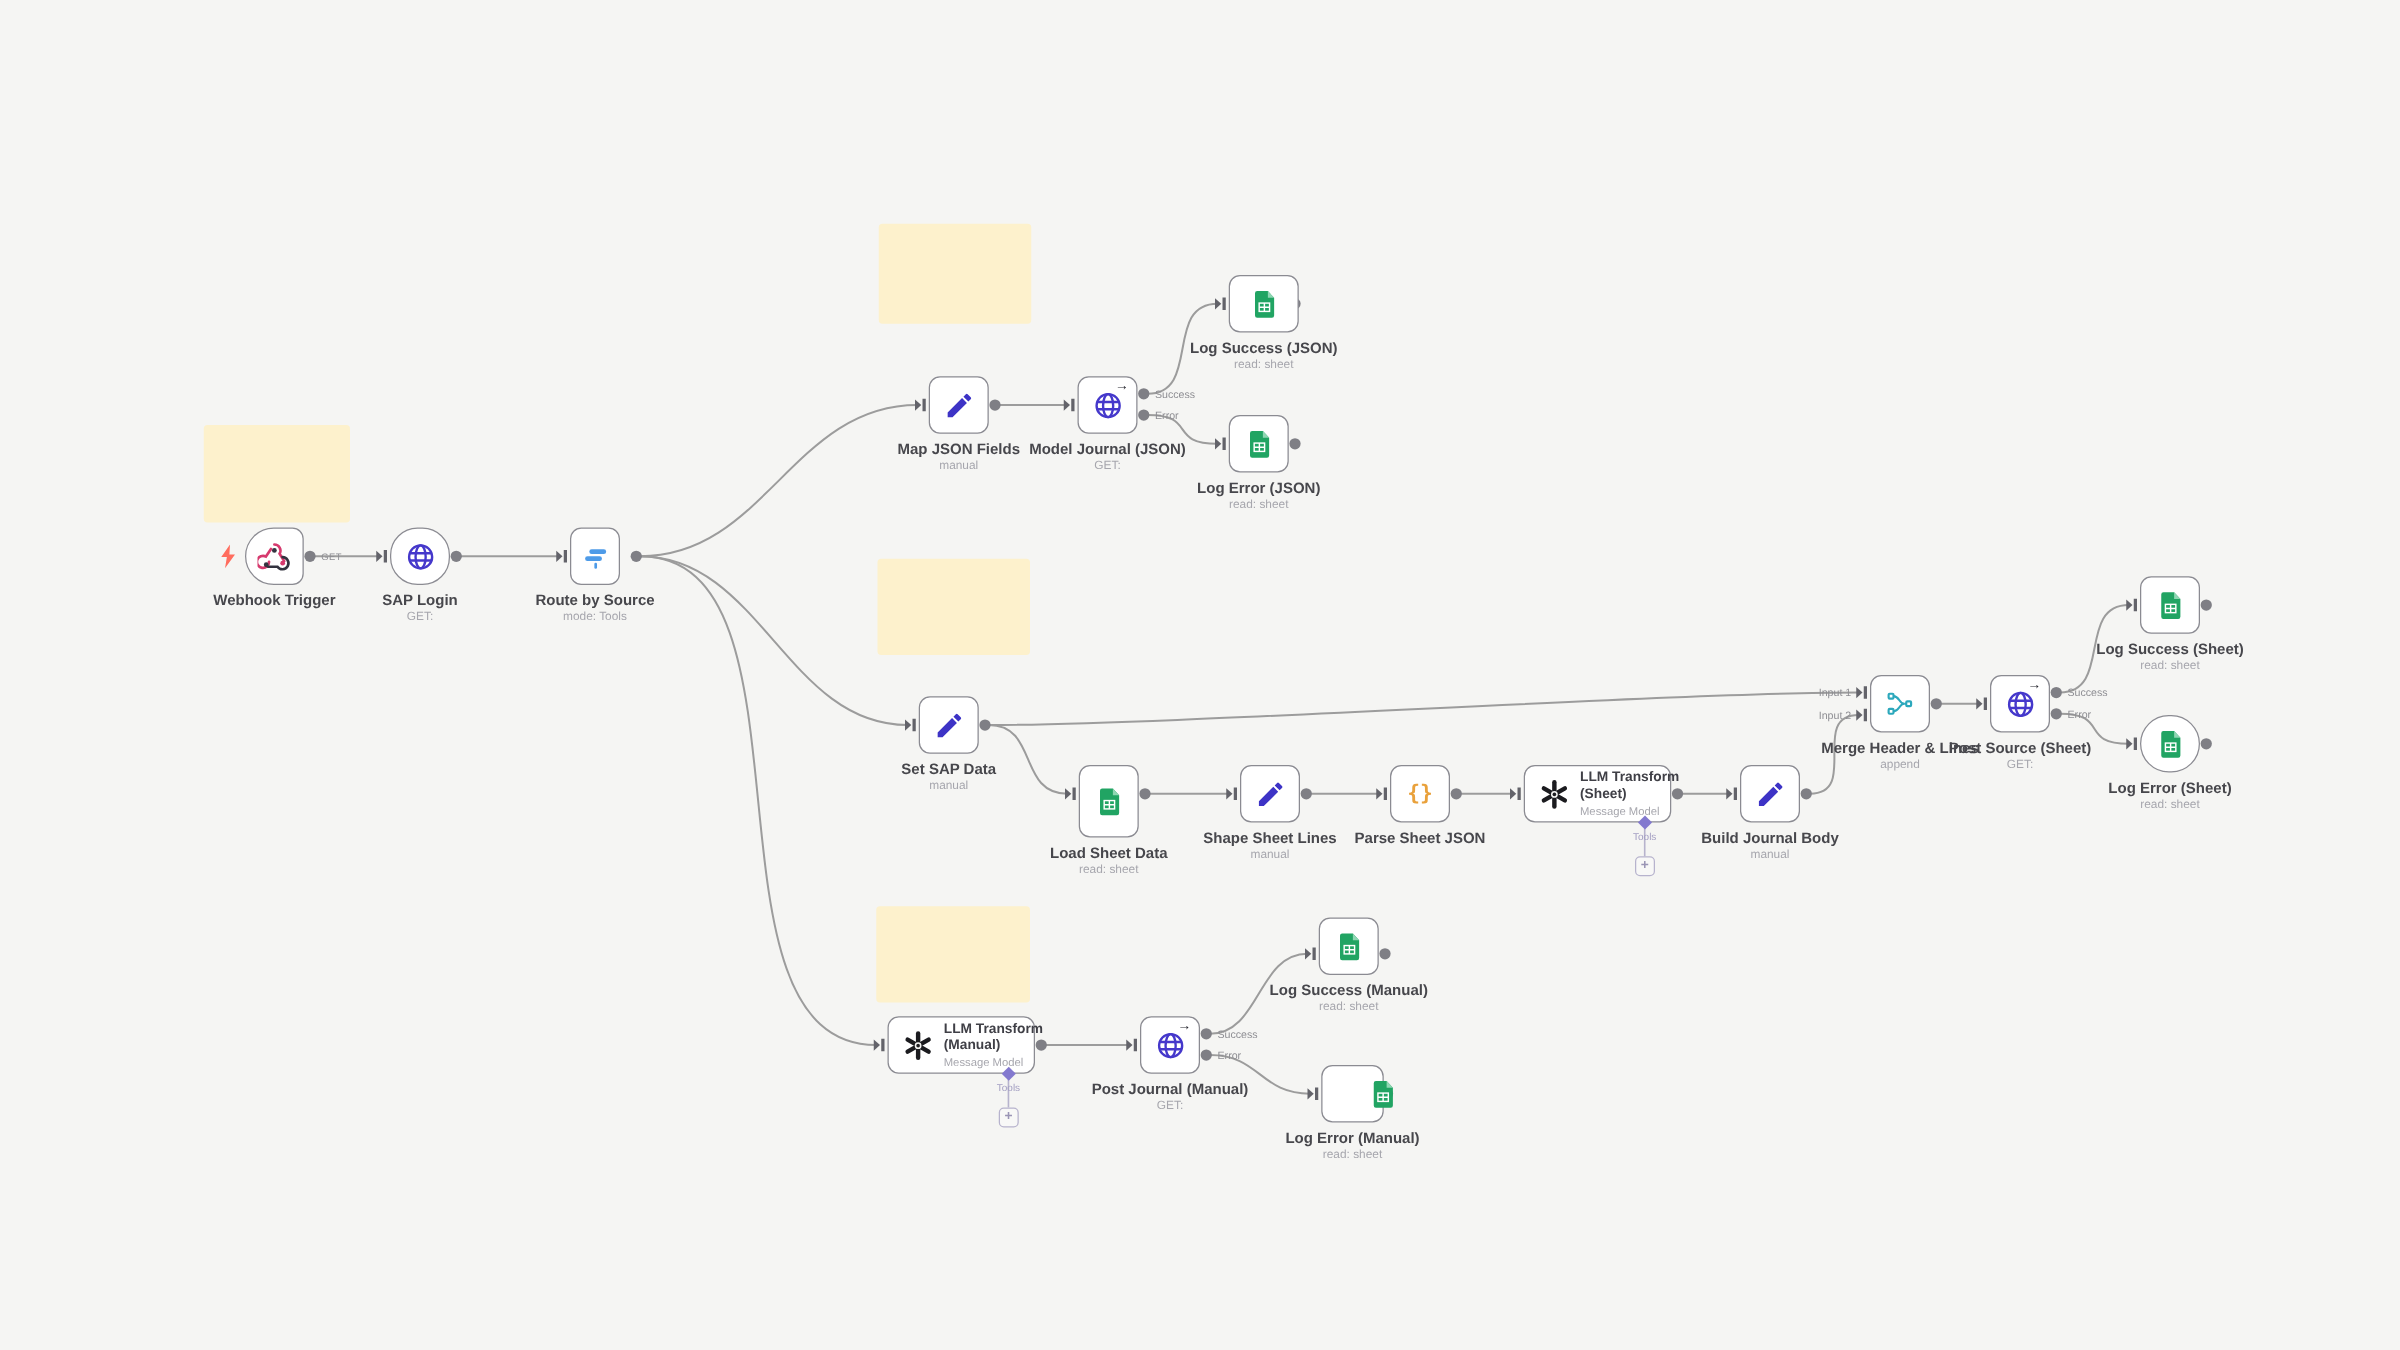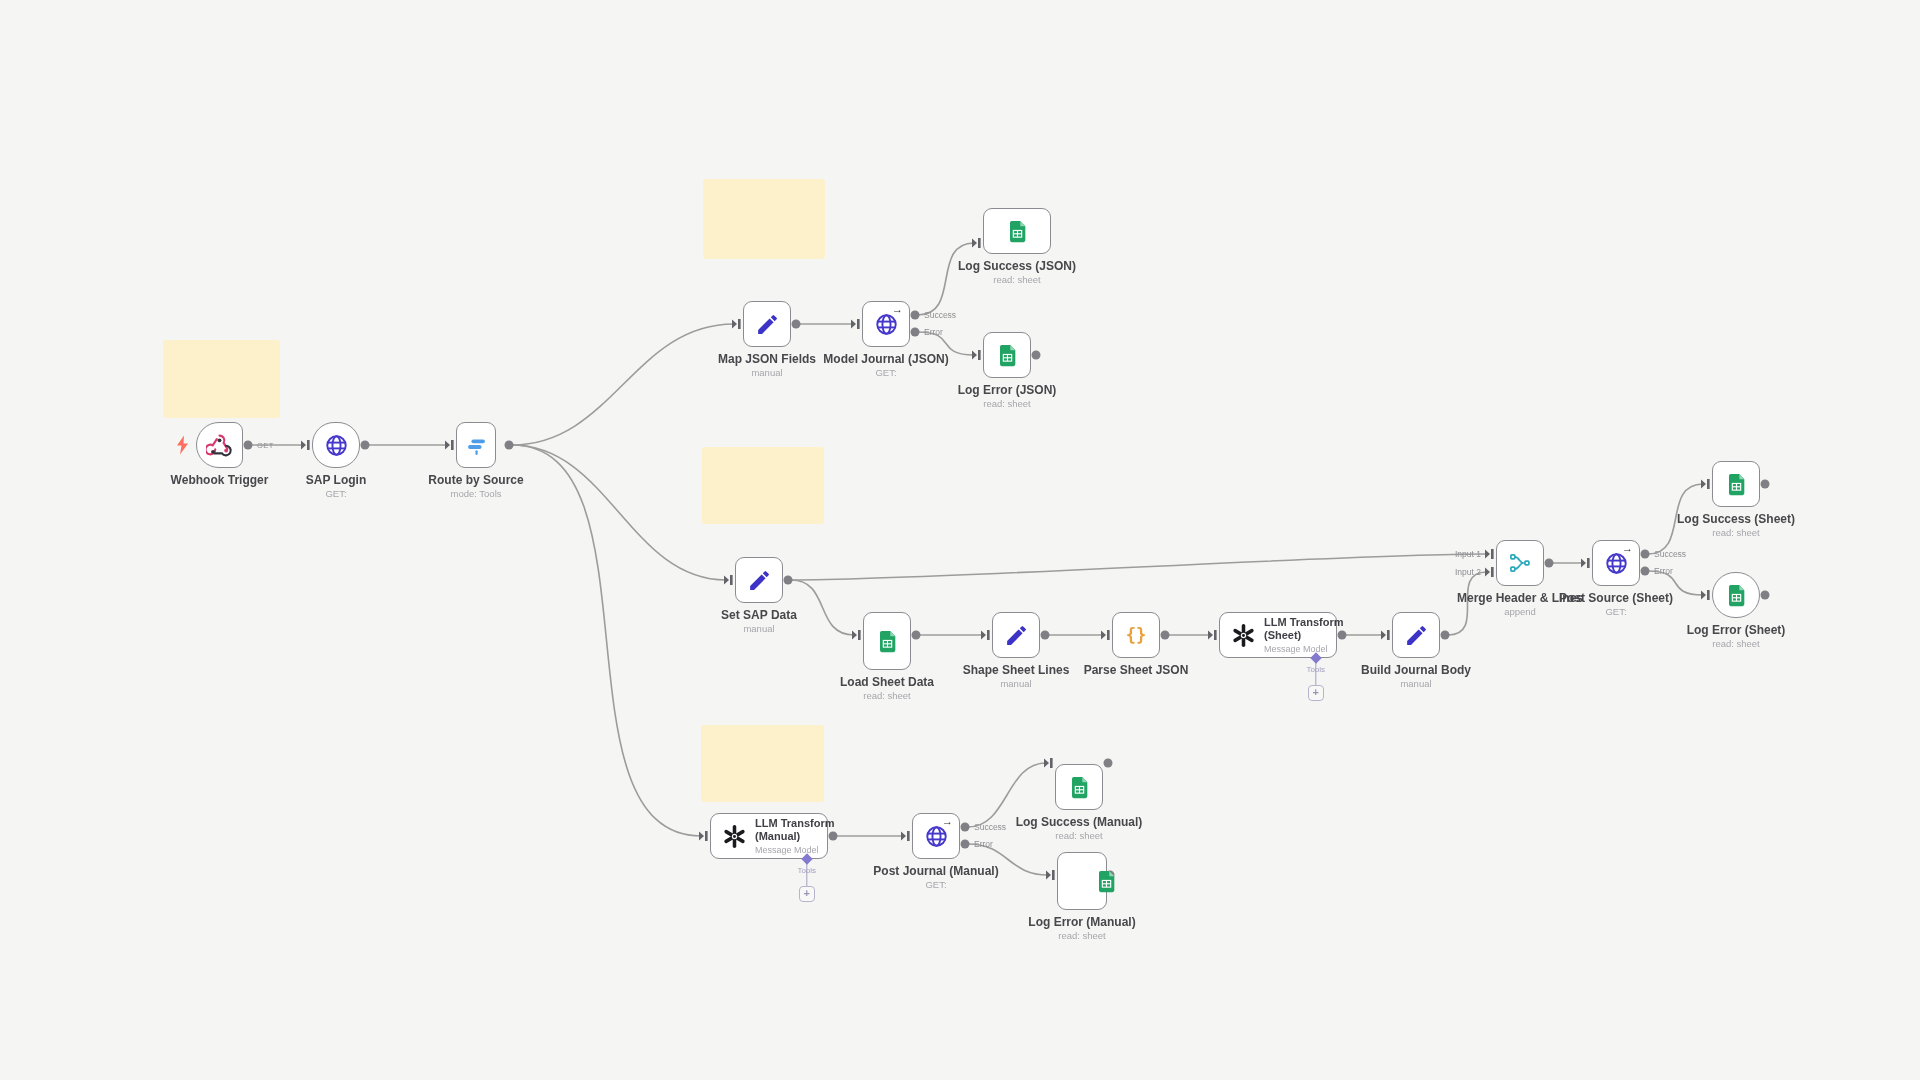--- a/index.html
+++ b/index.html
@@ -222,21 +222,21 @@
               <ellipse cx="12" cy="12" rx="3.6" ry="8.2"></ellipse>
               <line x1="4.2" y1="9.4" x2="19.8" y2="9.4"></line>
               <line x1="4.2" y1="14.6" x2="19.8" y2="14.6"></line>
             </g>
           </svg>
         </span>
         <span class="node-label">Model Journal (JSON)</span>
         <span class="node-sub">GET:</span>
         <span class="arrow-badge">→</span>
       </div>
-      <div class="node" style="left: 983px; top: 208px; width: 68px; height: 46px;">
+      <div class="node" style="left: 983px; top: 220px; width: 56px; height: 46px;">
         <span class="icon">
           <svg width="25" height="25" viewBox="0 0 24 24">
             <path fill="#21a463" d="M6.5 1.8h8.2L19.5 7v13.5a1.7 1.7 0 0 1-1.7 1.7H6.5a1.7 1.7 0 0 1-1.7-1.7V3.5a1.7 1.7 0 0 1 1.7-1.7z"></path>
             <path fill="#8fd6b3" d="M14.7 1.8 19.5 7h-4.8z"></path>
             <g stroke="#ffffff" stroke-width="1.1" fill="none">
               <rect x="8" y="11" width="8" height="6.4"></rect>
               <line x1="8" y1="14.2" x2="16" y2="14.2"></line>
               <line x1="12" y1="11" x2="12" y2="17.4"></line>
             </g>
           </svg>
@@ -448,36 +448,36 @@
               <ellipse cx="12" cy="12" rx="3.6" ry="8.2"></ellipse>
               <line x1="4.2" y1="9.4" x2="19.8" y2="9.4"></line>
               <line x1="4.2" y1="14.6" x2="19.8" y2="14.6"></line>
             </g>
           </svg>
         </span>
         <span class="node-label">Post Journal (Manual)</span>
         <span class="node-sub">GET:</span>
         <span class="arrow-badge">→</span>
       </div>
-      <div class="node" style="left: 1055px; top: 764px; width: 48px; height: 46px;">
+      <div class="node" style="left: 1055px; top: 734px; width: 48px; height: 46px;">
         <span class="icon">
           <svg width="25" height="25" viewBox="0 0 24 24">
             <path fill="#21a463" d="M6.5 1.8h8.2L19.5 7v13.5a1.7 1.7 0 0 1-1.7 1.7H6.5a1.7 1.7 0 0 1-1.7-1.7V3.5a1.7 1.7 0 0 1 1.7-1.7z"></path>
             <path fill="#8fd6b3" d="M14.7 1.8 19.5 7h-4.8z"></path>
             <g stroke="#ffffff" stroke-width="1.1" fill="none">
               <rect x="8" y="11" width="8" height="6.4"></rect>
               <line x1="8" y1="14.2" x2="16" y2="14.2"></line>
               <line x1="12" y1="11" x2="12" y2="17.4"></line>
             </g>
           </svg>
         </span>
         <span class="node-label">Log Success (Manual)</span>
         <span class="node-sub">read: sheet</span>
       </div>
-      <div class="node" style="left: 1057px; top: 852px; width: 48px; height: 58px; padding-left: 48px;">
+      <div class="node" style="left: 1057px; top: 852px; width: 48px; height: 46px; padding-left: 48px;">
         <span class="icon">
           <svg width="25" height="25" viewBox="0 0 24 24">
             <path fill="#21a463" d="M6.5 1.8h8.2L19.5 7v13.5a1.7 1.7 0 0 1-1.7 1.7H6.5a1.7 1.7 0 0 1-1.7-1.7V3.5a1.7 1.7 0 0 1 1.7-1.7z"></path>
             <path fill="#8fd6b3" d="M14.7 1.8 19.5 7h-4.8z"></path>
             <g stroke="#ffffff" stroke-width="1.1" fill="none">
               <rect x="8" y="11" width="8" height="6.4"></rect>
               <line x1="8" y1="14.2" x2="16" y2="14.2"></line>
               <line x1="12" y1="11" x2="12" y2="17.4"></line>
             </g>
           </svg>

